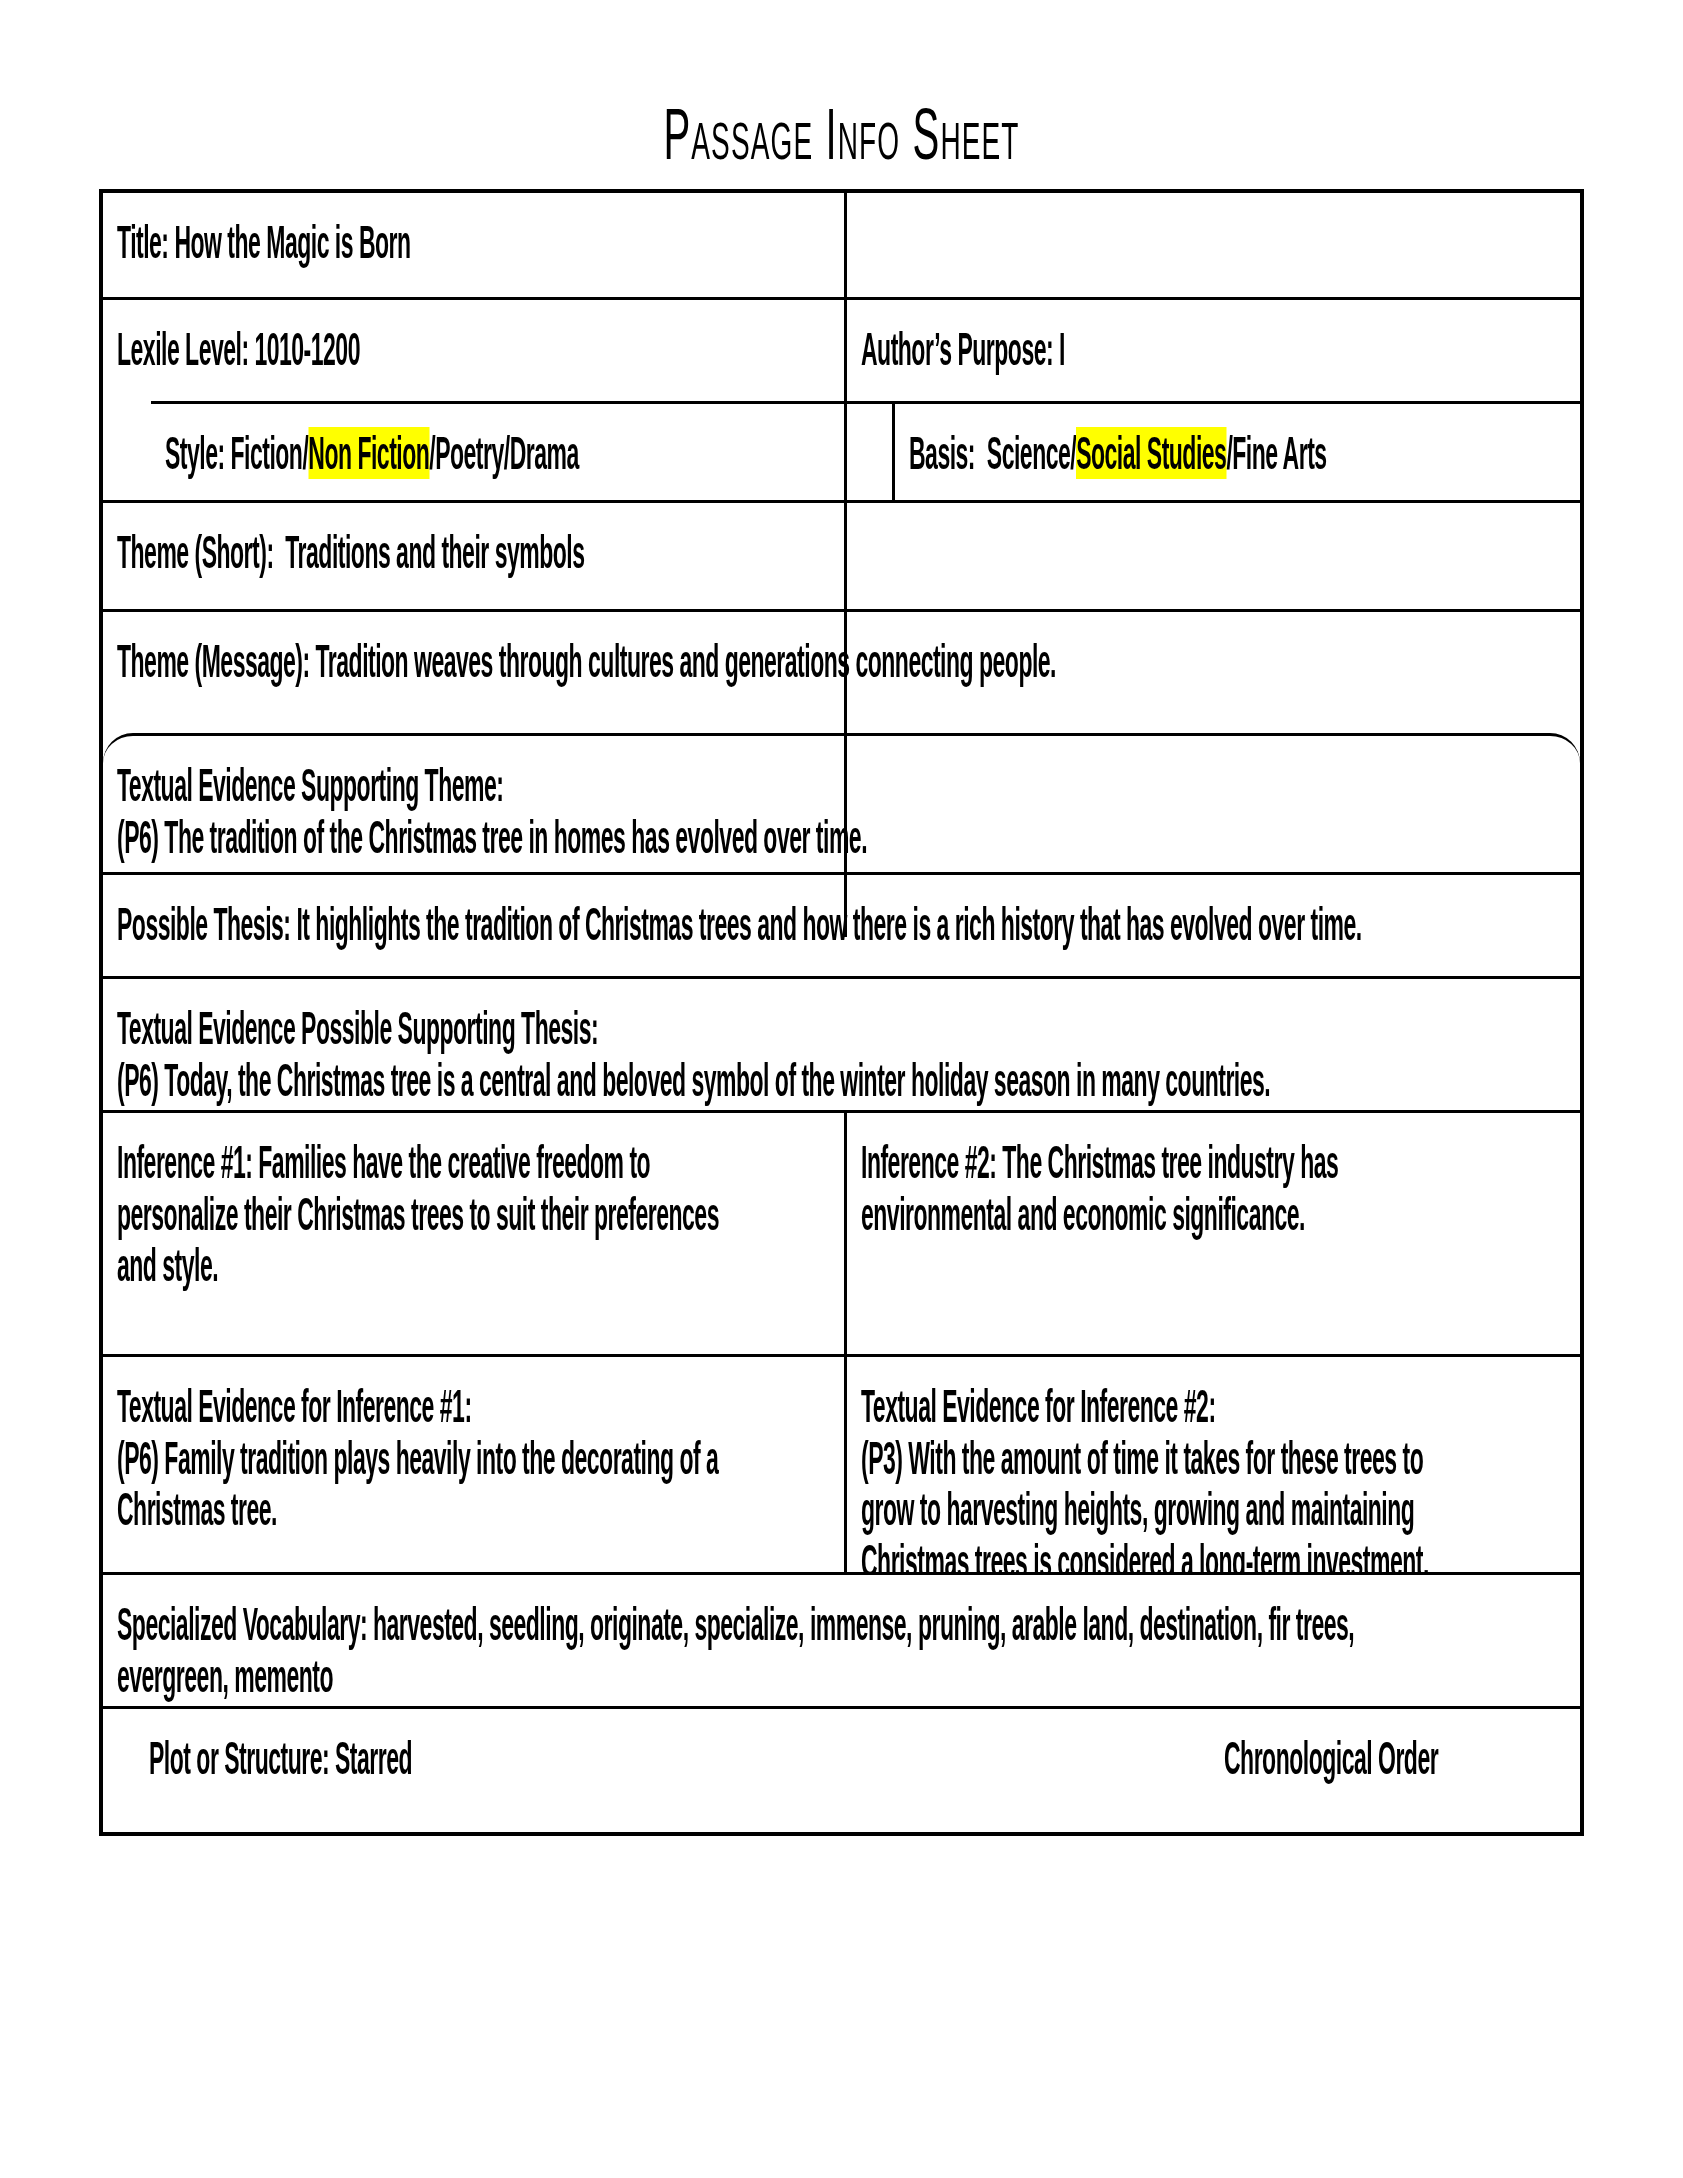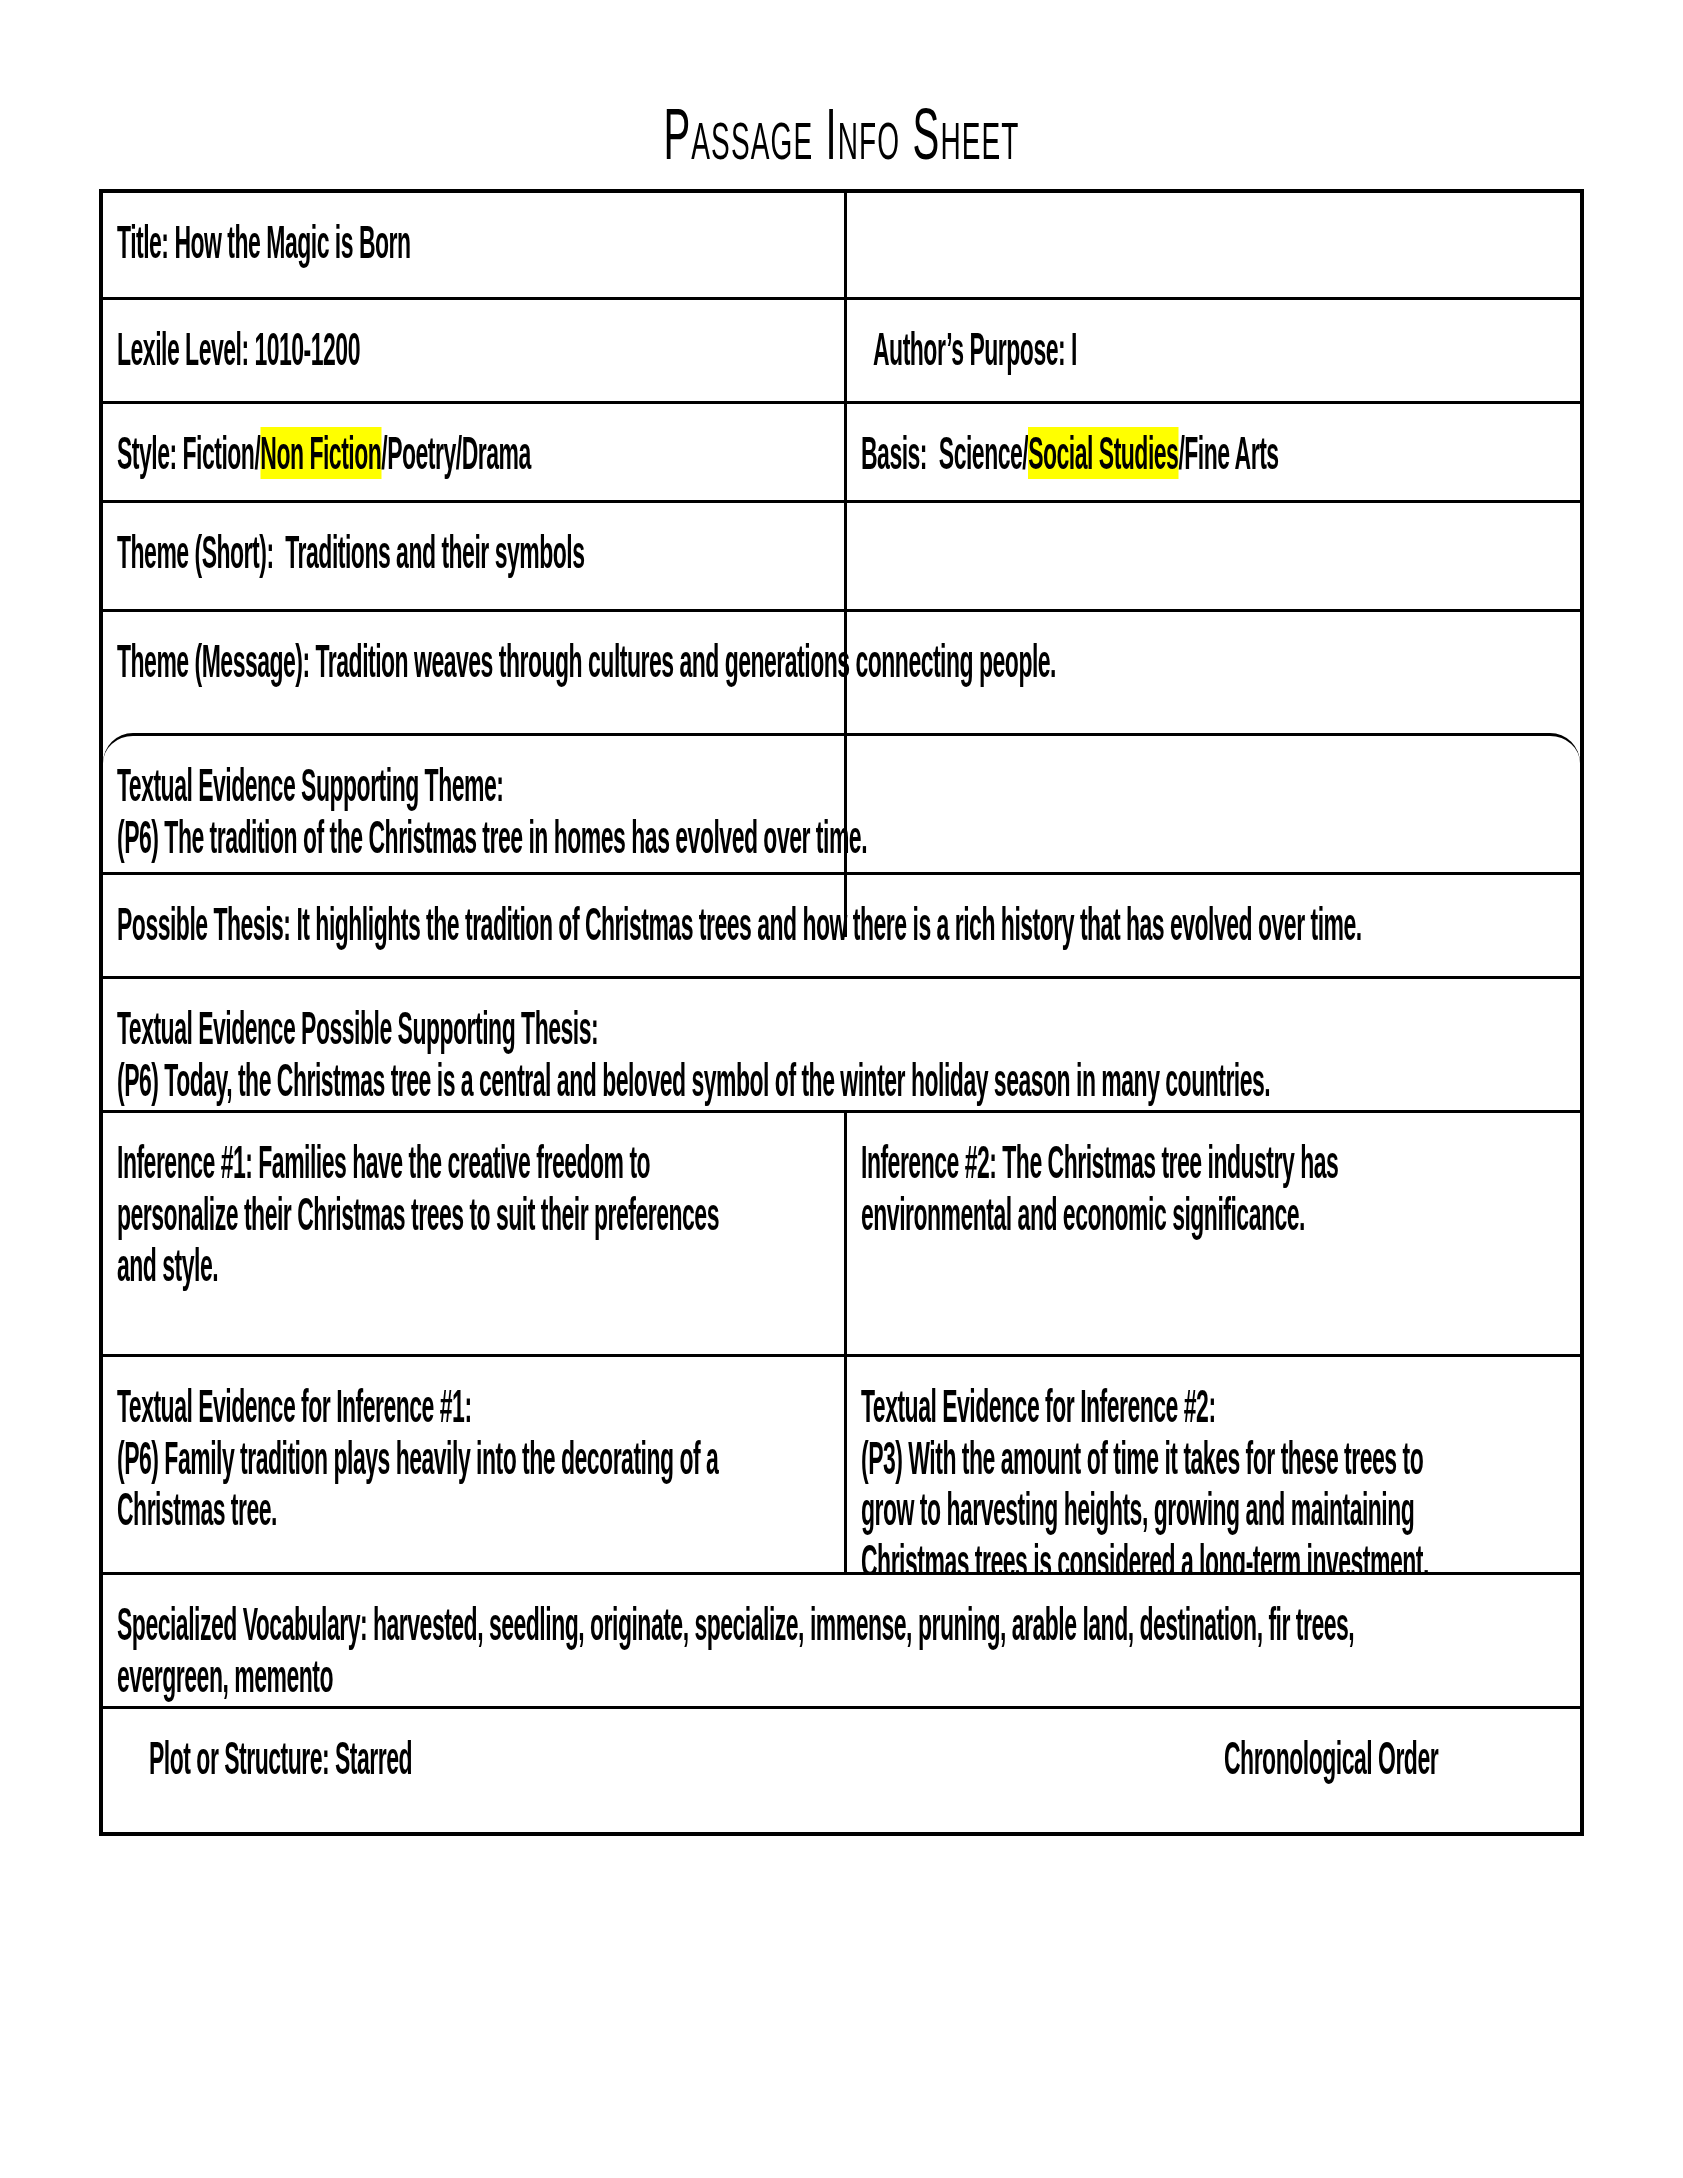--- a/index.html
+++ b/index.html
@@ -74,22 +74,22 @@
     position: absolute;
     left: 1089px;
     top: 24px;
     width: auto;
     white-space: nowrap;
   }
   .hl {
     background: var(--hl, #ffff00);
   }
   .h105 { height: 104px; }
-  .h106 { height: 104px; gap: 12px; }
-  .h100 { height: 99px; }
+  .h106 { height: 104px; }
+  .h100 { height: 99px; margin-left: 48px; }
   .h110 { height: 109px; }
   .h112 { height: 124px; }
   .h140 { height: 139px; border-radius: 30px; }
   .h135 { height: 134px; }
   .h195 { height: 244px; }
   .h220 { height: 218px; }
   .h127 { height: 126px; padding-left: 32px; }
 </style>
 </head>
 <body>

